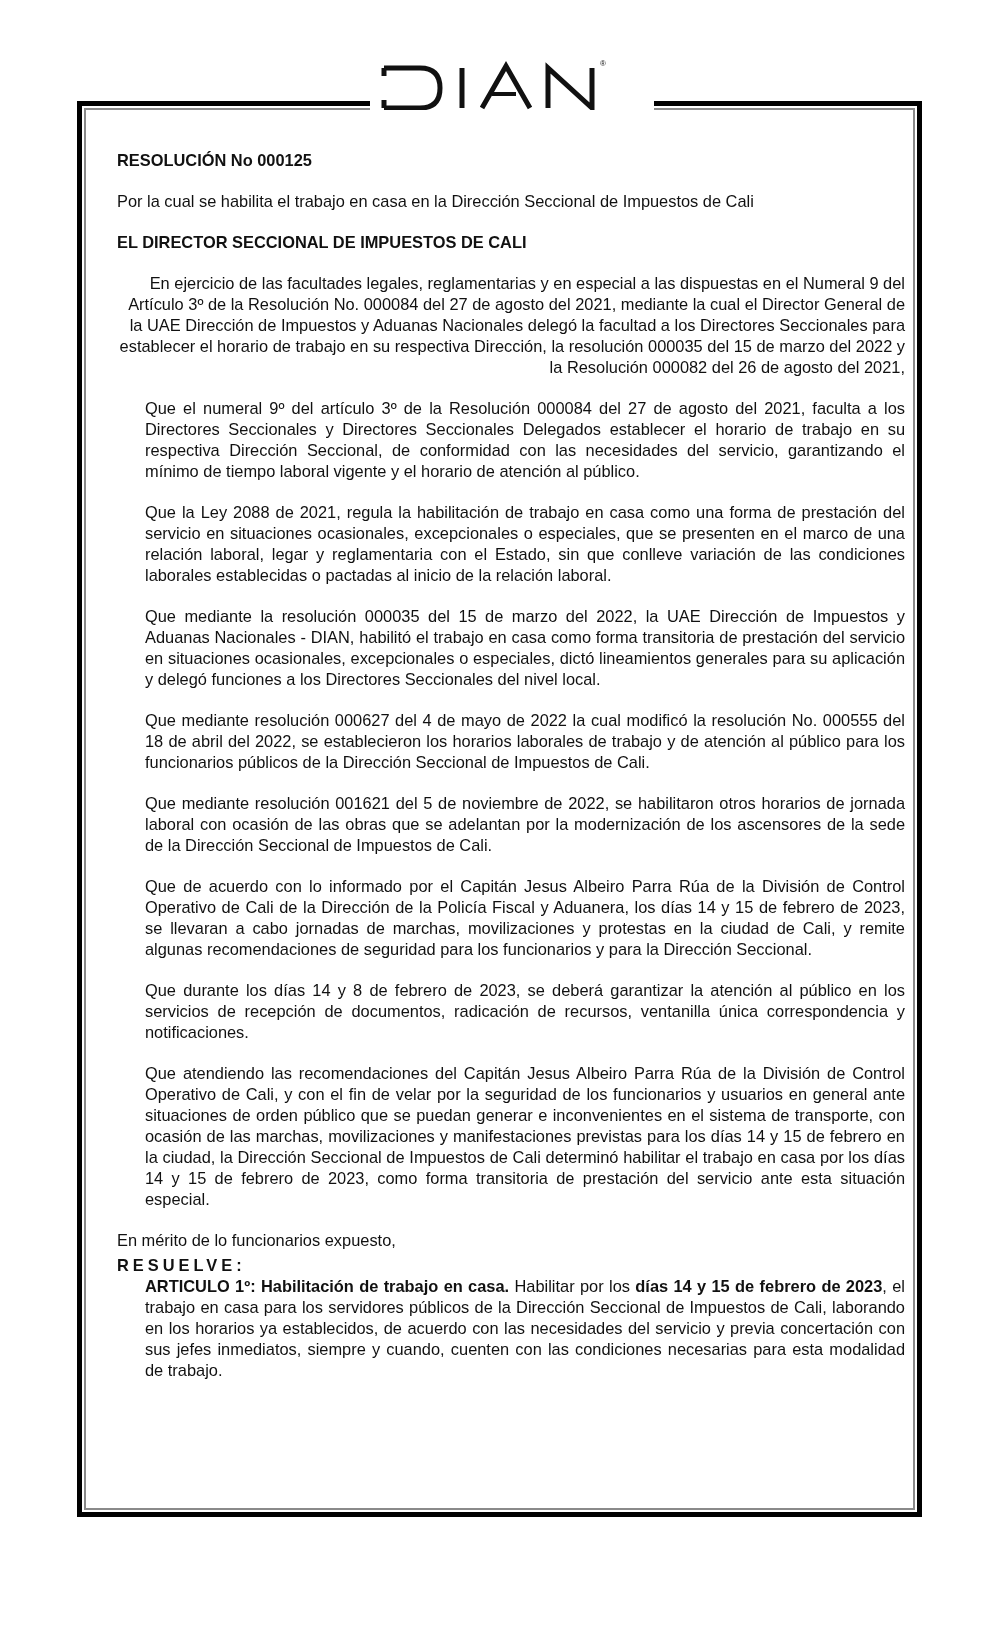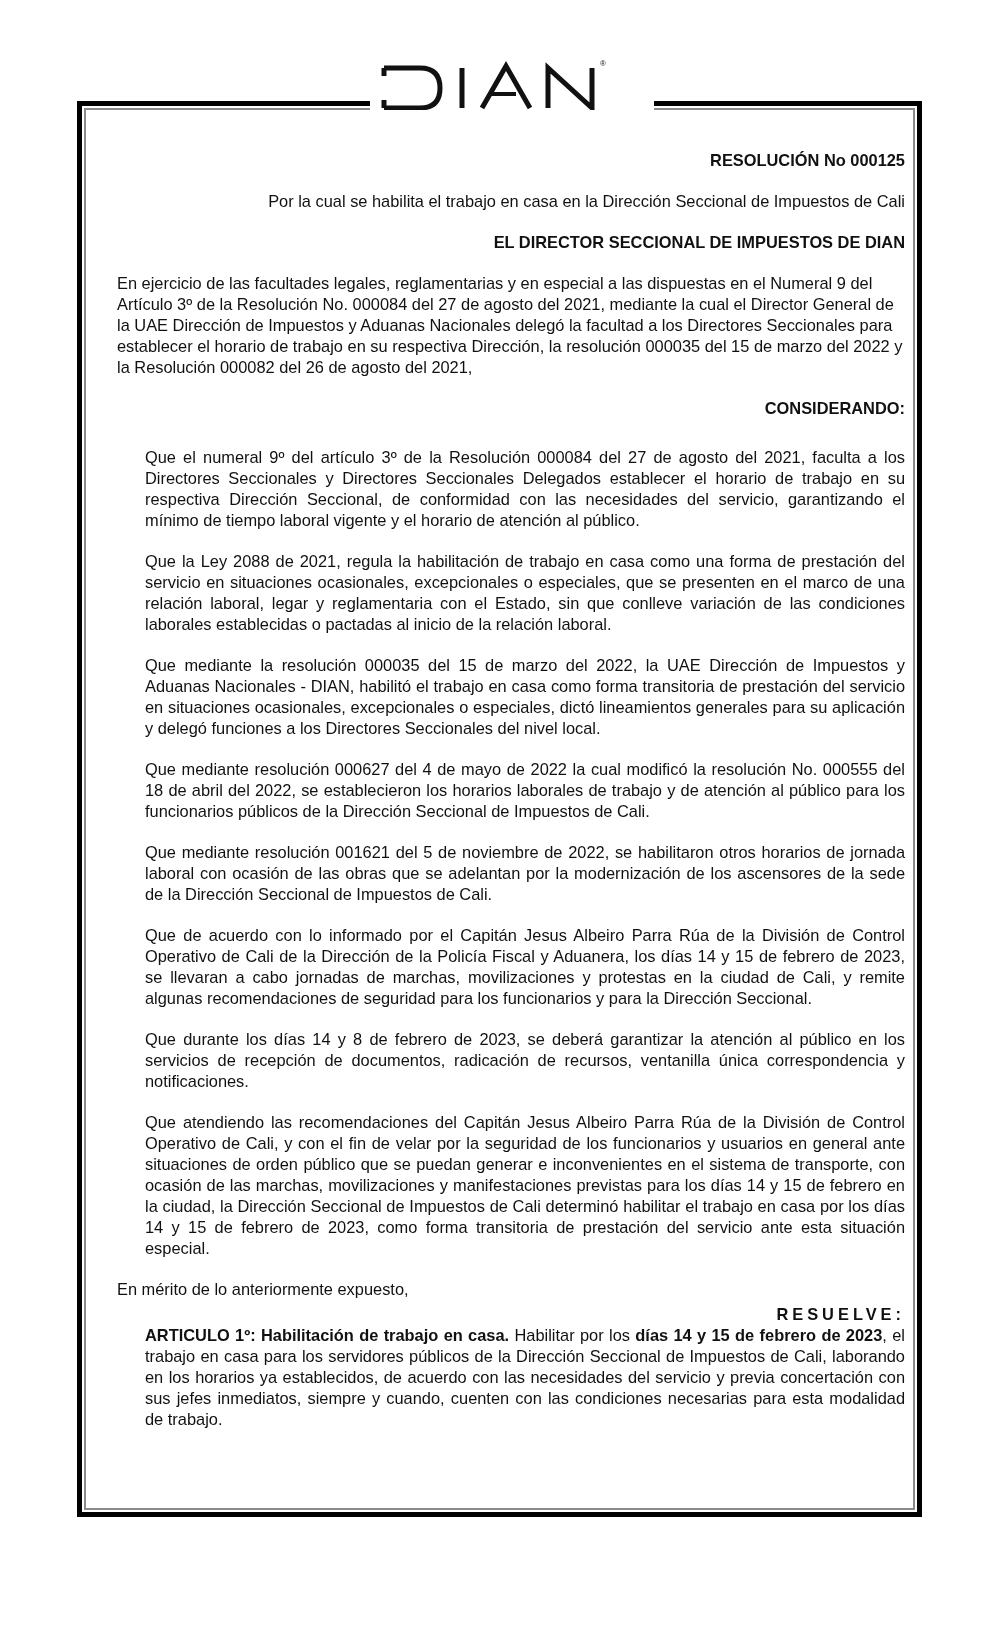--- a/index.html
+++ b/index.html
@@ -4,26 +4,26 @@
 <style>
   html, body { margin: 0; padding: 0; background: #ffffff; }
   body { width: 1000px; height: 1647px; position: relative; font-family: "Liberation Sans", sans-serif; color: #111; overflow: hidden; }
   .logo-wrap { position: absolute; left: 0; top: 60px; width: 1000px; height: 50px; }
   .logo { position: absolute; left: 372px; top: 0; width: 270px; height: 50px; background: #fff; padding: 0 6px; }
   .logo svg { display: block; }
   .frame-outer { position: absolute; left: 77px; top: 101px; width: 845px; height: 1416px; border: 5px solid #000; box-sizing: border-box; }
   .frame-inner { position: absolute; left: 2px; top: 2px; right: 2px; bottom: 2px; border: 2px solid #8a8a8a; box-sizing: border-box; }
   .logo-cover { position: absolute; left: 370px; top: 95px; width: 280px; height: 16px; background: #fff; }
   .content { position: absolute; left: 117px; top: 150px; width: 788px; font-size: 16.4px; line-height: 21px; }
-  .center { text-align: right; }
+  .center { text-align: left; }
   .bold { font-weight: bold; }
   p { margin: 0; }
   .title { margin-bottom: 20px; }
   .para { text-align: justify; margin-bottom: 20px; margin-left: 28px; }
-  .intro { text-align: left; margin-bottom: 20px; }
+  .intro { text-align: right; margin-bottom: 20px; }
   .spaced { letter-spacing: 4px; }
 </style>
 </head>
 <body>
 
 <div class="frame-outer">
   <div class="frame-inner"></div>
 </div>
 <div class="logo-cover"></div>
 
@@ -42,30 +42,29 @@
 
       <path d="M170 48 V8 L214 48 V8" fill="none" stroke="#111" stroke-width="5" stroke-linejoin="miter"></path>
       <text x="222" y="6" font-size="8" font-family="Liberation Sans, sans-serif" fill="#111">®</text>
     </svg>
   </div>
 </div>
 
 <div class="content">
   <p class="center bold title">RESOLUCIÓN No 000125</p>
   <p class="center title">Por la cual se habilita el trabajo en casa en la Dirección Seccional de Impuestos de Cali</p>
-  <p class="center bold title">EL DIRECTOR SECCIONAL DE IMPUESTOS DE DIAN</p>
+  <p class="center bold title">EL DIRECTOR SECCIONAL DE IMPUESTOS DE CALI</p>
   <p class="intro">En ejercicio de las facultades legales, reglamentarias y en especial a las dispuestas en el Numeral 9 del Artículo 3º de la Resolución No. 000084 del 27 de agosto del 2021, mediante la cual el Director General de la UAE Dirección de Impuestos y Aduanas Nacionales delegó la facultad a los Directores Seccionales para establecer el horario de trabajo en su respectiva Dirección, la resolución 000035 del 15 de marzo del 2022 y la Resolución 000082 del 26 de agosto del 2021,</p>
-  <p class="center bold" style="margin-bottom:28px">CONSIDERANDO:</p>
 
   <p class="para">Que el numeral 9º del artículo 3º de la Resolución 000084 del 27 de agosto del 2021, faculta a los Directores Seccionales y Directores Seccionales Delegados establecer el horario de trabajo en su respectiva Dirección Seccional, de conformidad con las necesidades del servicio, garantizando el mínimo de tiempo laboral vigente y el horario de atención al público.</p>
   <p class="para">Que la Ley 2088 de 2021, regula la habilitación de trabajo en casa como una forma de prestación del servicio en situaciones ocasionales, excepcionales o especiales, que se presenten en el marco de una relación laboral, legar y reglamentaria con el Estado, sin que conlleve variación de las condiciones laborales establecidas o pactadas al inicio de la relación laboral.</p>
   <p class="para">Que mediante la resolución 000035 del 15 de marzo del 2022, la UAE Dirección de Impuestos y Aduanas Nacionales - DIAN, habilitó el trabajo en casa como forma transitoria de prestación del servicio en situaciones ocasionales, excepcionales o especiales, dictó lineamientos generales para su aplicación y delegó funciones a los Directores Seccionales del nivel local.</p>
   <p class="para">Que mediante resolución 000627 del 4 de mayo de 2022 la cual modificó la resolución No. 000555 del 18 de abril del 2022, se establecieron los horarios laborales de trabajo y de atención al público para los funcionarios públicos de la Dirección Seccional de Impuestos de Cali.</p>
   <p class="para">Que mediante resolución 001621 del 5 de noviembre de 2022, se habilitaron otros horarios de jornada laboral con ocasión de las obras que se adelantan por la modernización de los ascensores de la sede de la Dirección Seccional de Impuestos de Cali.</p>
   <p class="para">Que de acuerdo con lo informado por el Capitán Jesus Albeiro Parra Rúa de la División de Control Operativo de Cali de la Dirección de la Policía Fiscal y Aduanera, los días 14 y 15 de febrero de 2023, se llevaran a cabo jornadas de marchas, movilizaciones y protestas en la ciudad de Cali, y remite algunas recomendaciones de seguridad para los funcionarios y para la Dirección Seccional.</p>
   <p class="para">Que durante los días 14 y 8 de febrero de 2023, se deberá garantizar la atención al público en los servicios de recepción de documentos, radicación de recursos, ventanilla única correspondencia y notificaciones.</p>
   <p class="para">Que atendiendo las recomendaciones del Capitán Jesus Albeiro Parra Rúa de la División de Control Operativo de Cali, y con el fin de velar por la seguridad de los funcionarios y usuarios en general ante situaciones de orden público que se puedan generar e inconvenientes en el sistema de transporte, con ocasión de las marchas, movilizaciones y manifestaciones previstas para los días 14 y 15 de febrero en la ciudad, la Dirección Seccional de Impuestos de Cali determinó habilitar el trabajo en casa por los días 14 y 15 de febrero de 2023, como forma transitoria de prestación del servicio ante esta situación especial.</p>
 
-  <p style="margin-bottom:4px">En mérito de lo anteriormente expuesto,</p>
+  <p style="margin-bottom:4px">En mérito de lo funcionarios expuesto,</p>
   <p class="center bold spaced" style="">RESUELVE:</p>
 
   <p class="para"><span class="bold">ARTICULO 1º: Habilitación de trabajo en casa.</span><span> Habilitar por los </span><span class="bold">días 14 y 15 de febrero de 2023</span><span>, el trabajo en casa para los servidores públicos de la Dirección Seccional de Impuestos de Cali, laborando en los horarios ya establecidos, de acuerdo con las necesidades del servicio y previa concertación con sus jefes inmediatos, siempre y cuando, cuenten con las condiciones necesarias para esta modalidad de trabajo.</span></p>
 </div>
 
 </body></html>

